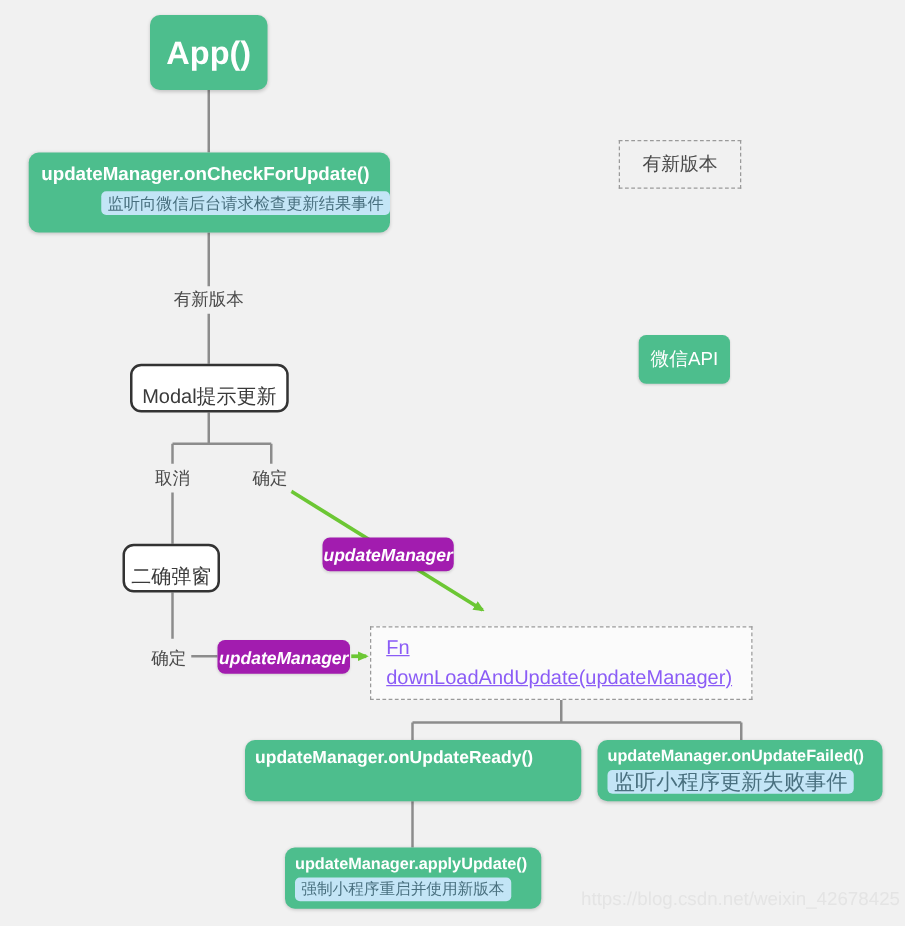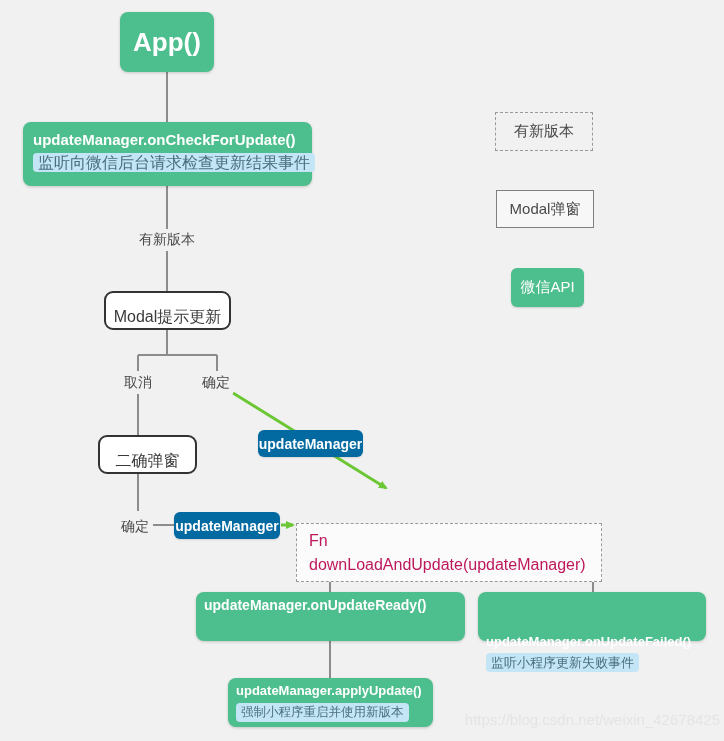--- a/index.html
+++ b/index.html
@@ -50,80 +50,82 @@
   
   #node-app {
     left: 120px; top: 12px; width: 94px; height: 60px;
     display: flex; align-items: center; justify-content: center;
     font-size: 26px;
   }
 
   
   #node-check { left: 23px; top: 122px; width: 289px; height: 64px; padding: 9px 9px 0 10px; }
   #node-check .node-title { font-size: 15px; margin-bottom: 5px; }
-  #node-check .sub-badge { font-size: 16px; }
+  #node-check .sub-badge { font-size: 13px; margin-left: 48px; }
 
   
   .node-modal {
     background: #ffffff;
     border: 2px solid #333333;
     border-radius: 9px;
     color: #3a3a3a;
     display: flex; align-items: flex-end; justify-content: center;
     font-size: 16px;
     white-space: nowrap;
   }
   #node-modal-prompt { left: 104px; top: 291px; width: 127px; height: 39px; }
-  #node-second-confirm { left: 98px; top: 435px; width: 99px; height: 39px; }
+  #node-second-confirm { left: 98px; top: 435px; width: 78px; height: 39px; }
 
   
   #node-fn {
-    left: 296px; top: 523px; width: 306px; height: 59px;
+    left: 296px; top: 501px; width: 306px; height: 59px;
     background: #fbfbfb;
     border: 1px dashed #9a9a9a;
-    color: #be185d;
+    color: #8b5cf6;
     font-size: 16px;
     padding: 5px 0 0 12px;
     line-height: 24px;
+    text-decoration: underline;
   }
   #node-fn div { white-space: nowrap; }
 
   
   #node-ready { left: 196px; top: 592px; width: 269px; height: 49px; padding: 5px 16px 0 8px; }
   #node-ready .node-title { font-size: 14px; margin-bottom: 3px; }
   #node-ready .sub-badge { font-size: 12.5px; }
   #node-failed { left: 478px; top: 592px; width: 228px; height: 49px; padding: 5px 0 0 8px; }
-  #node-failed .node-title { font-size: 13px; margin-bottom: 4px; margin-top: 37px; }
-  #node-failed .sub-badge { font-size: 13px; }
+  #node-failed .node-title { font-size: 13px; margin-bottom: 4px; }
+  #node-failed .sub-badge { font-size: 17px; }
   #node-apply { left: 228px; top: 678px; width: 205px; height: 49px; padding: 5px 0 14px 8px; }
   #node-apply .node-title { font-size: 13px; margin-bottom: 4px; }
   #node-apply .sub-badge { font-size: 12.5px; }
 
   
   .edge-label {
     z-index: 3;
     background: #f1f1f1;
     color: #4a4a4a;
     font-size: 14px;
     padding: 2px 3px;
     white-space: nowrap;
     transform: translateX(-50%);
   }
 
   
   .um-badge {
     z-index: 3;
-    background: #0369a1;
+    background: #a21caf;
     color: #ffffff;
     font-weight: bold;
     font-size: 14px;
     border-radius: 6px;
     display: flex; align-items: center; justify-content: center;
     white-space: nowrap;
     box-shadow: 0 1px 2px rgba(0,0,0,0.12);
+    font-style: italic;
   }
   #um-badge-1 { left: 258px; top: 430px; width: 105px; height: 27px; }
   #um-badge-2 { left: 174px; top: 512px; width: 106px; height: 27px; }
 
   
   .legend-box {
     display: flex; align-items: center; justify-content: center;
     font-size: 15px;
     white-space: nowrap;
   }
@@ -179,23 +181,20 @@
   </div>
 
   <div class="abs node-green" id="node-check">
     <div class="node-title">updateManager.onCheckForUpdate()</div>
     <span class="sub-badge">监听向微信后台请求检查更新结果事件</span>
   </div>
 
   <div class="abs legend-box" id="legend-custom">
     <span>有新版本</span>
   </div>
-  <div class="abs legend-box" id="legend-modal">
-    <span>Modal弹窗</span>
-  </div>
   <div class="abs legend-box" id="legend-api">
     <span>微信API</span>
   </div>
 
   <div class="abs edge-label" style="left:167px; top:229px;">有新版本</div>
 
   <div class="abs node-modal" id="node-modal-prompt">
     <span>Modal提示更新</span>
   </div>
 

